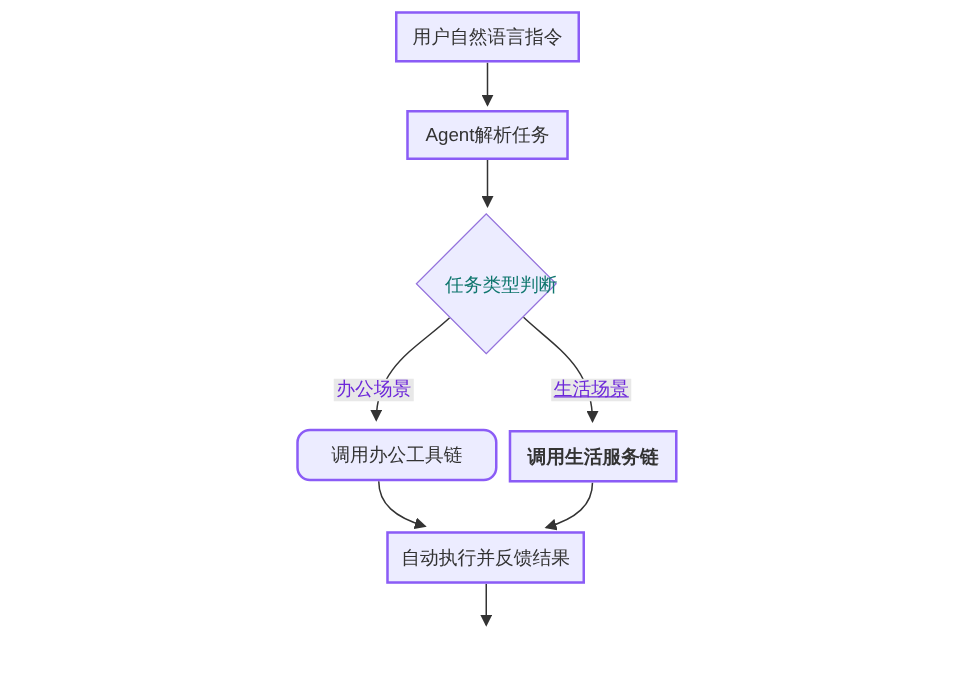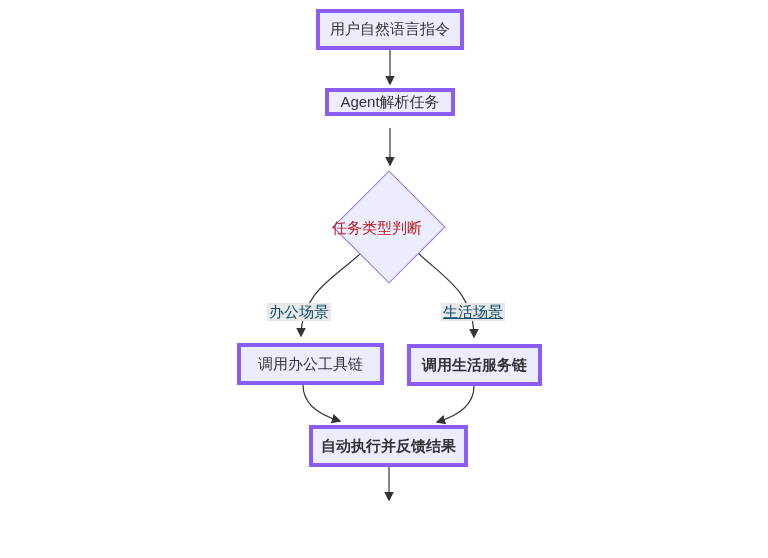--- a/index.html
+++ b/index.html
@@ -18,62 +18,62 @@
     width: 768px; height: 558px;
   }
   svg.edges path.edge {
     fill: none;
     stroke: #333333;
     stroke-width: 1.2px;
   }
   .node {
     position: absolute;
     background: #ECECFF;
-    border: 4px solid #8b5cf6;
+    border: 2px solid #8b5cf6;
     display: flex;
     align-items: center;
     justify-content: center;
     font-size: 15px;
     color: #333333;
     box-sizing: border-box;
     white-space: nowrap;
     z-index: 2;
   }
   #n-start   { left: 316px; top: 9px;   width: 148px; height: 41px; }
-  #n-parse   { left: 325px; top: 88px;  width: 130px; height: 28px; }
-  #n-office  { left: 237px; top: 343px; width: 147px; height: 42px; }
+  #n-parse   { left: 325px; top: 88px;  width: 130px; height: 40px; }
+  #n-office  { left: 237px; top: 343px; width: 161px; height: 42px; border-radius: 11px; }
   #n-life    { left: 407px; top: 344px; width: 135px; height: 42px; font-weight: bold; }
-  #n-exec    { left: 309px; top: 425px; width: 159px; height: 42px; font-weight: bold; }
+  #n-exec    { left: 309px; top: 425px; width: 159px; height: 42px; }
   #n-confirm { left: 326px; top: 505px; width: 126px; height: 42px; }
   .diamond-shape {
     position: absolute;
     left: 349px; top: 187px;
     width: 80px; height: 80px;
     background: #ECECFF;
     border: 1px solid #9370DB;
     transform: rotate(45deg);
     box-sizing: border-box;
     z-index: 1;
   }
   .diamond-text {
     position: absolute;
     left: 332px; top: 219px;
     width: 114px;
-    text-align: left;
+    text-align: right;
     font-size: 15px;
-    color: #b91c1c;
+    color: #0f766e;
     z-index: 2;
     white-space: nowrap;
   }
   .edge-label {
     position: absolute;
     transform: translate(-50%, -50%);
     background: #e8e8e8;
     font-size: 15px;
-    color: #0c4a6e;
+    color: #6d28d9;
     padding: 0 2px;
     line-height: 18px;
     z-index: 3;
     white-space: nowrap;
   }
   #lbl-office { left: 299px; top: 312px; }
   #lbl-life   { left: 473px; top: 312px; text-decoration: underline; }
 </style>
 </head>
 <body>

